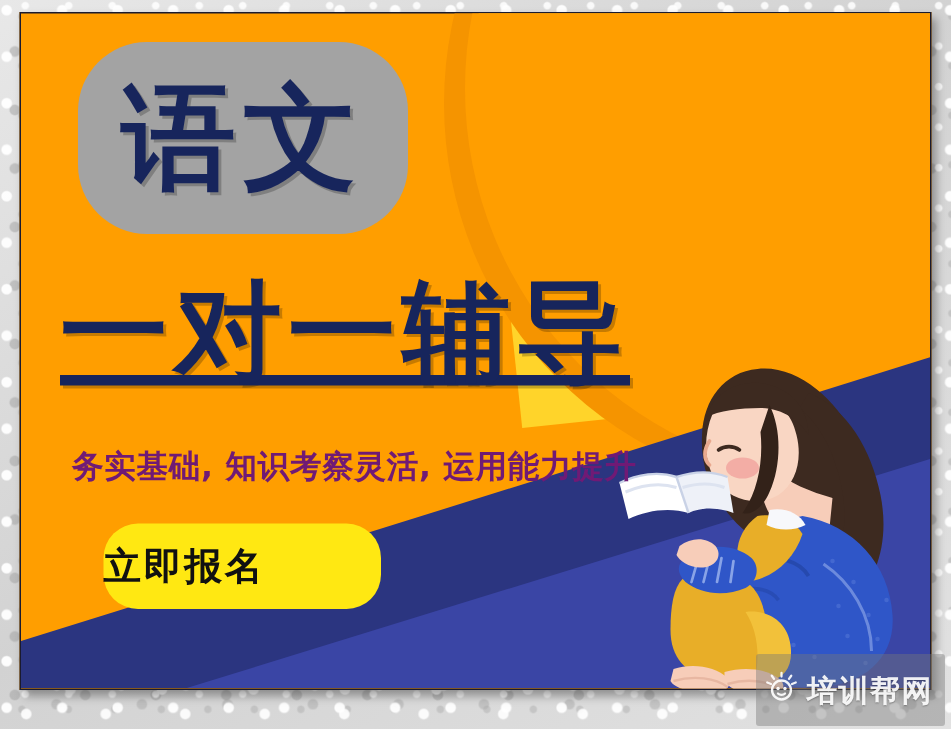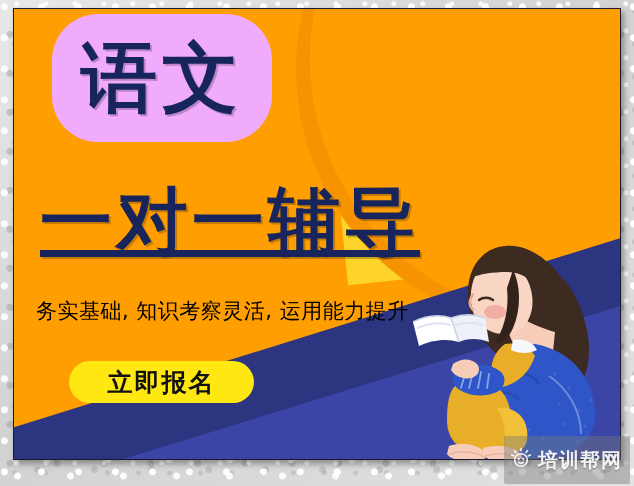--- a/index.html
+++ b/index.html
@@ -95,24 +95,24 @@
     height: 452px;
     background: #2b3580;
     clip-path: polygon(100% 47%, 100% 86%, 71% 100%, 100% 100%);
     opacity: 0;
   }
 
   
   #subject-badge {
     position: absolute;
     left: 38px;
-    top: 5px;
+    top: 19px;
     width: 220px;
     height: 128px;
-    background: #f0abfc;
+    background: #a3a3a3;
     border-radius: 46px;
     display: flex;
     align-items: center;
     justify-content: center;
   }
   #subject-badge .txt {
     font-family: "DejaVu Sans", "Liberation Sans", sans-serif;
     font-size: 76px;
     font-weight: bold;
     color: #17255c;
@@ -133,41 +133,40 @@
     letter-spacing: 4px;
     line-height: 1;
     white-space: nowrap;
     text-shadow: 2px 2px 0 rgba(0,0,0,0.22);
     text-decoration: underline;
   }
 
   
   #subtitle {
     position: absolute;
-    left: 22px;
+    left: 34px;
     top: 288px;
     font-size: 21px;
-    font-weight: normal;
-    color: #000000;
+    font-weight: bold;
+    color: #701a75;
     letter-spacing: 0.5px;
     white-space: nowrap;
   }
 
   
   #cta-button {
     position: absolute;
     left: 55px;
-    top: 352px;
+    top: 340px;
     width: 185px;
-    height: 42px;
+    height: 57px;
     background: #ffe812;
     border-radius: 23px;
     display: flex;
     align-items: center;
-    justify-content: center;
     cursor: pointer;
   }
   #cta-button .txt {
     font-size: 25px;
     font-weight: bold;
     color: #111111;
     letter-spacing: 2px;
     white-space: nowrap;
   }
 

